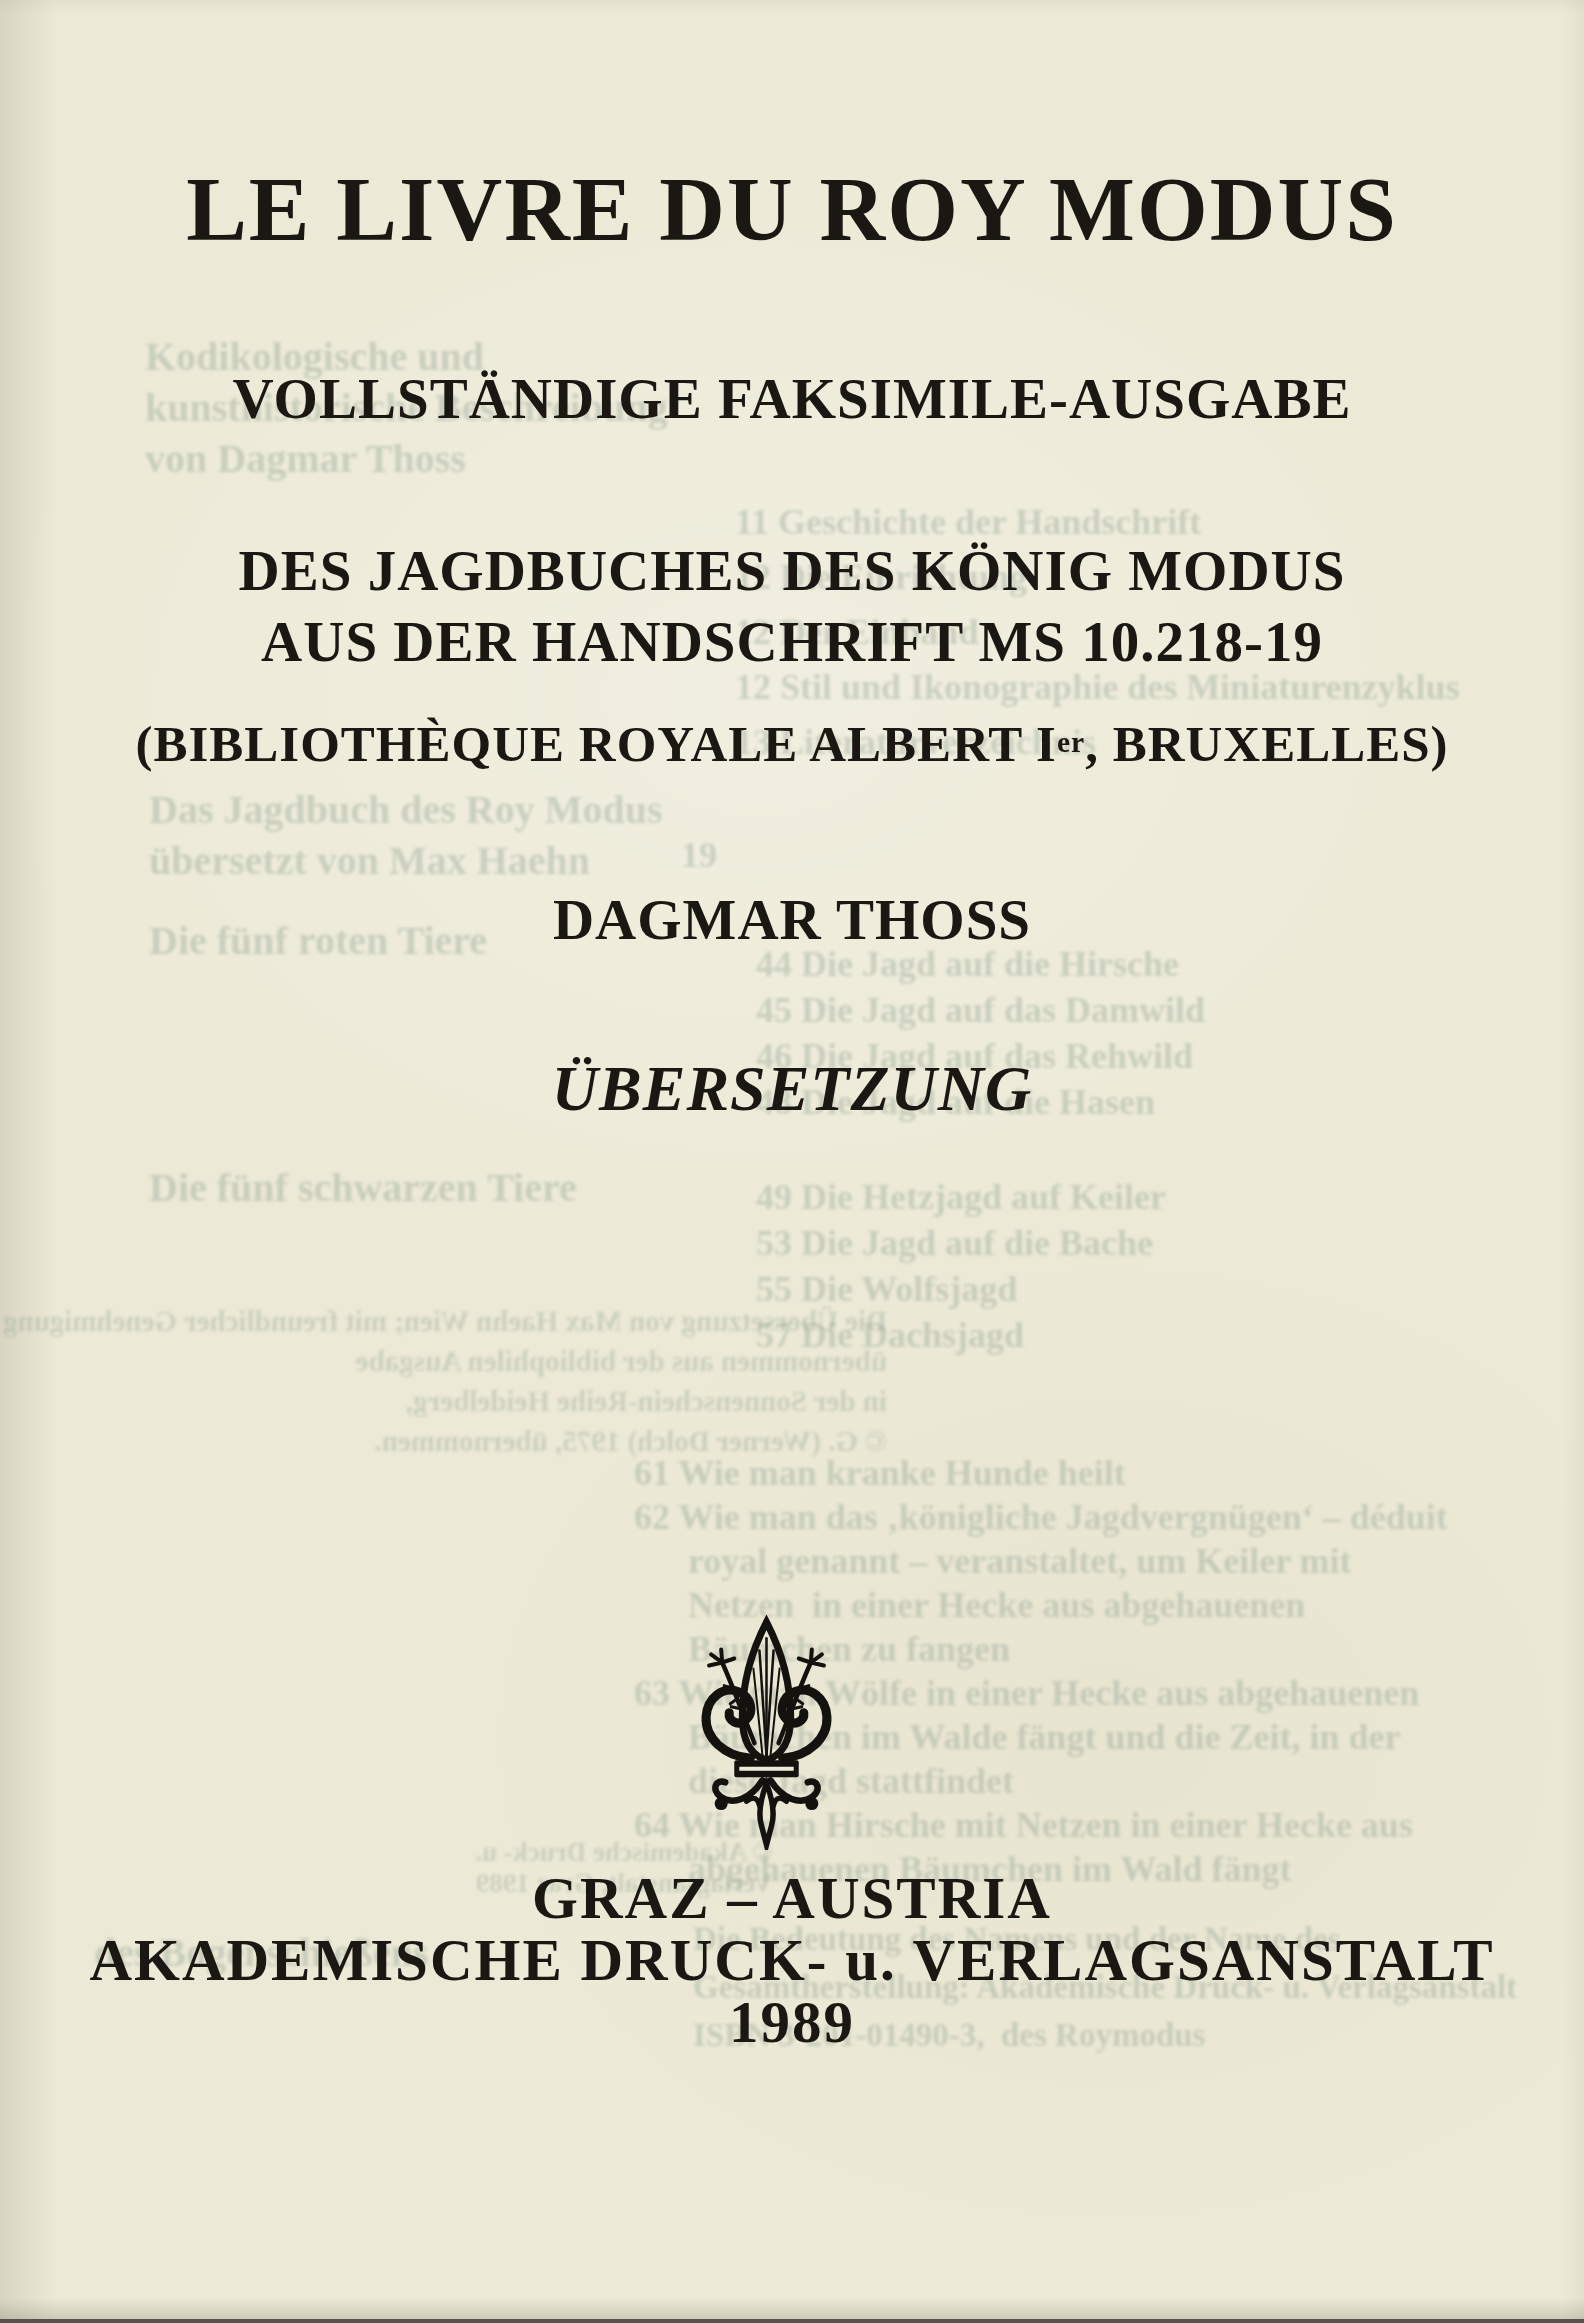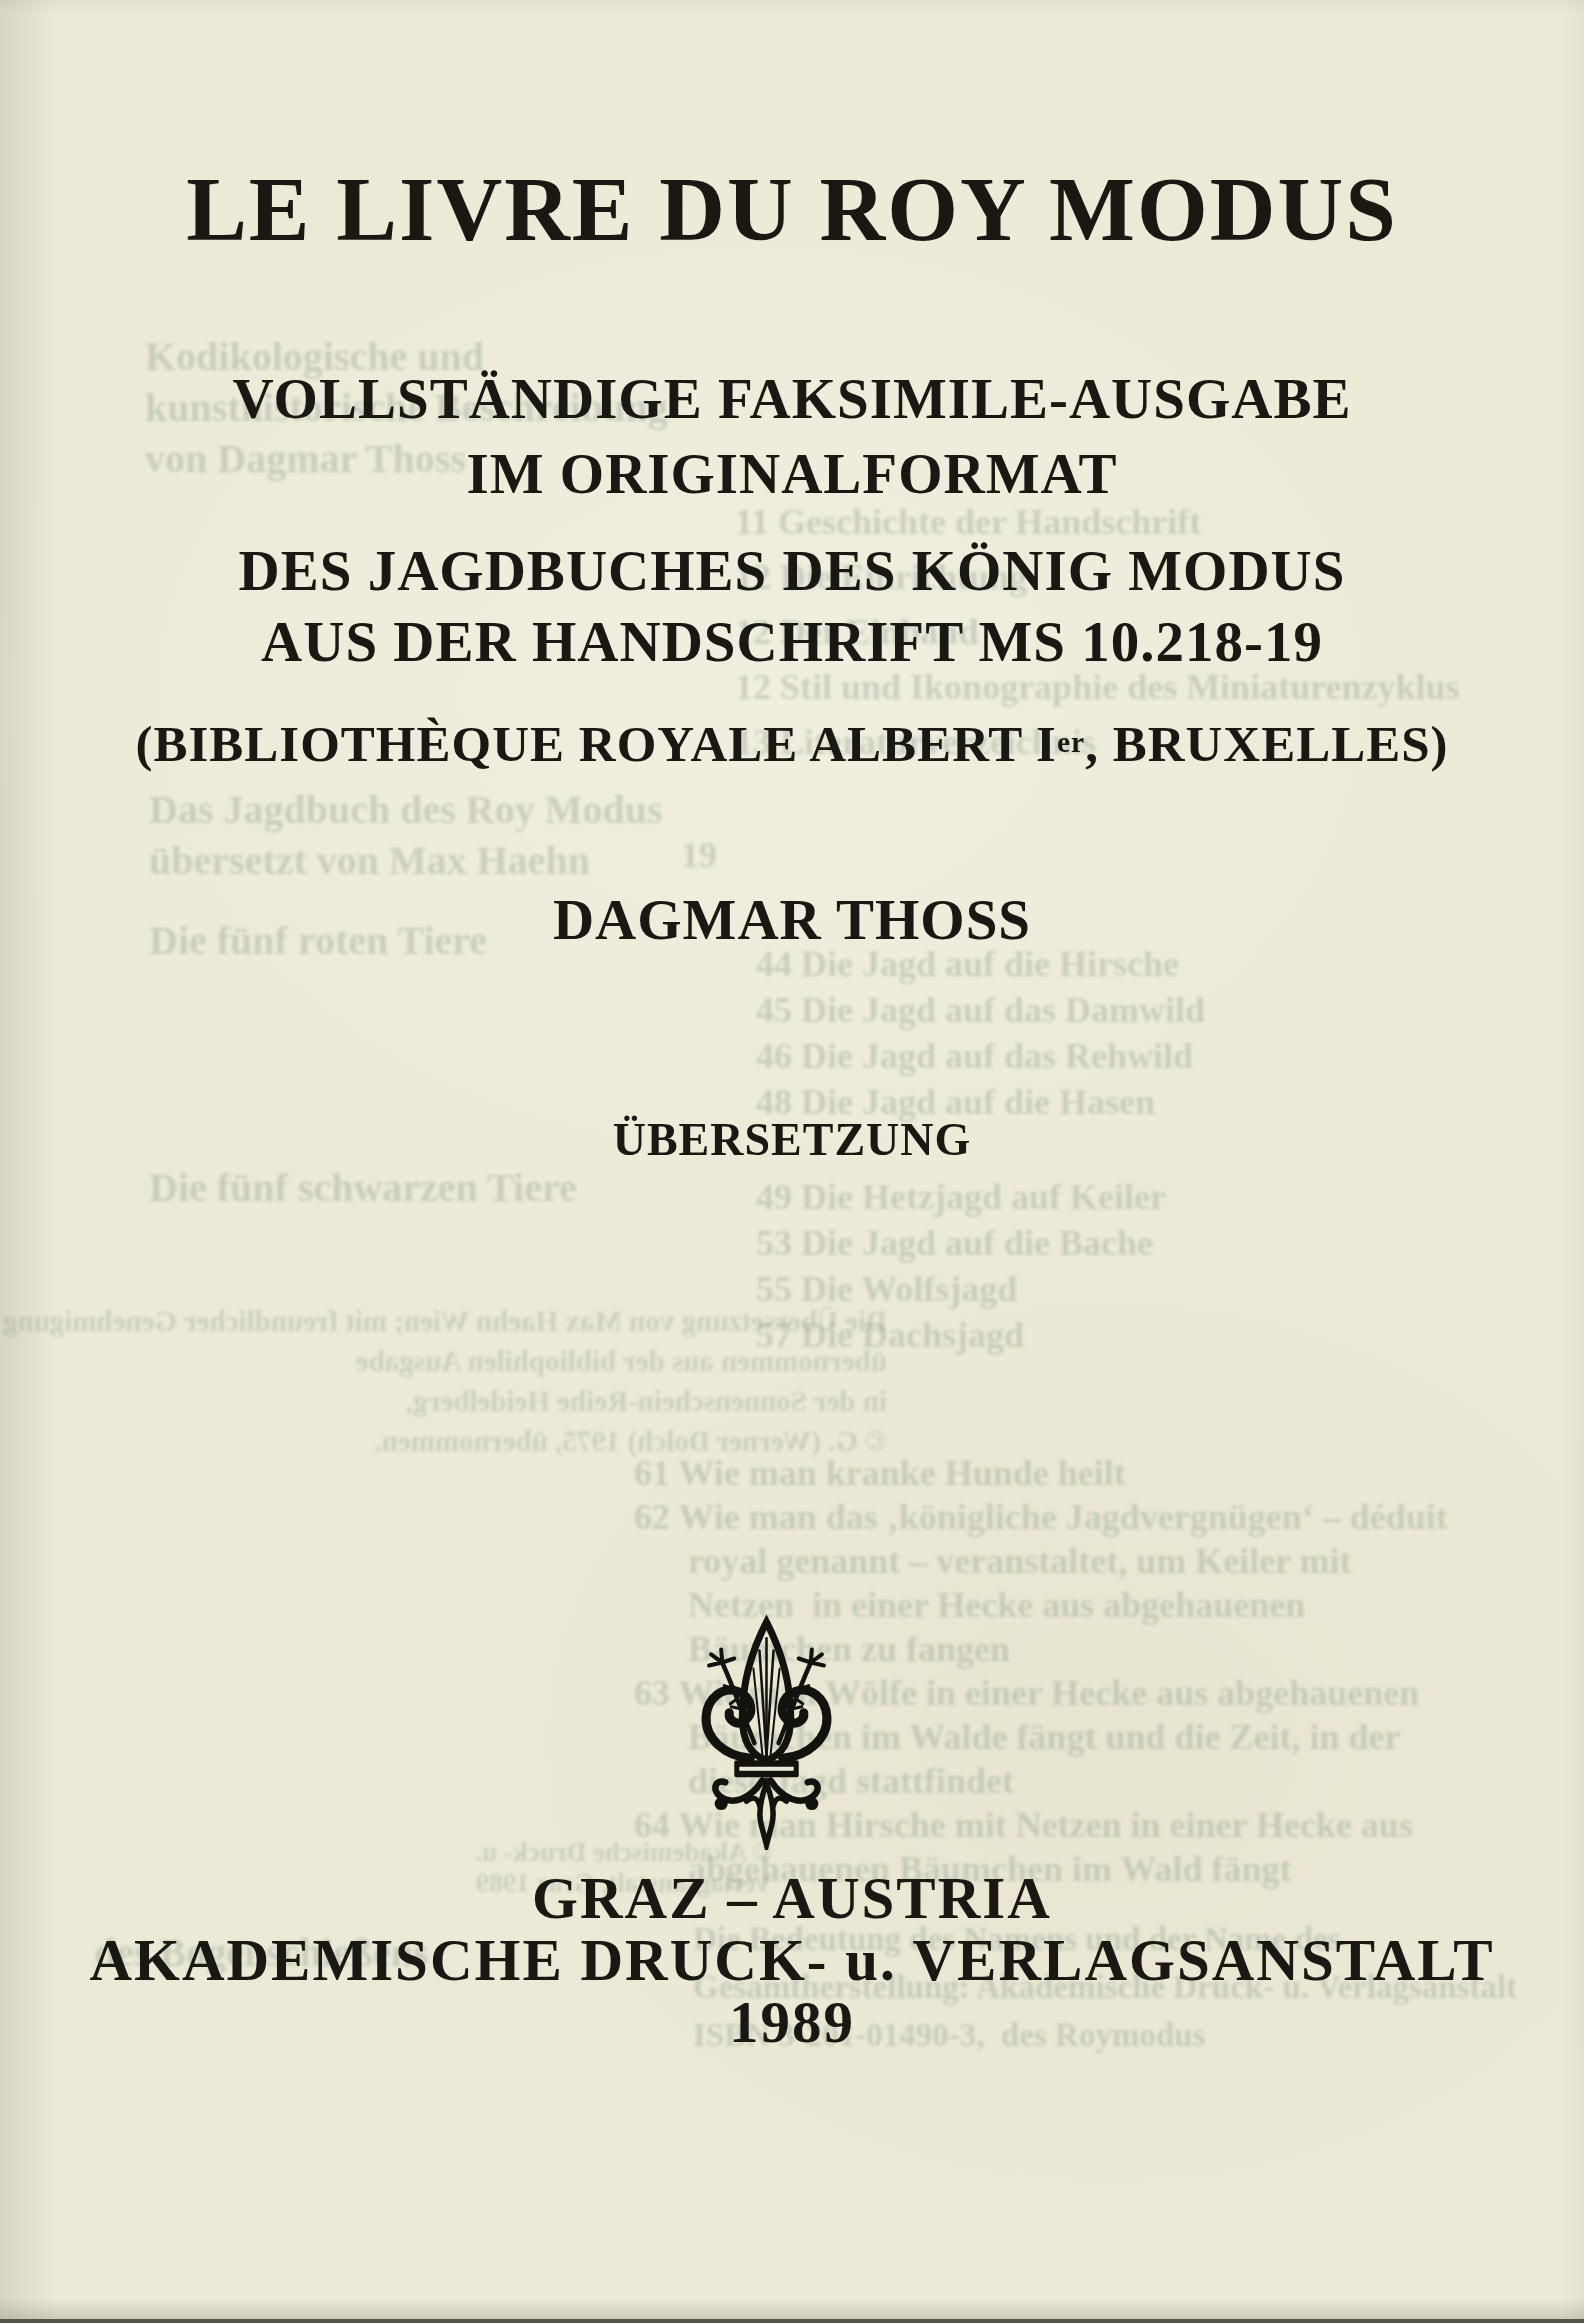--- a/index.html
+++ b/index.html
@@ -19,21 +19,21 @@
     color:#1b1813;
   }
   .edge-bottom{position:absolute;left:0;right:0;bottom:0;height:5px;background:#56534a;}
   .tblock{position:absolute;left:0;right:0;text-align:center;font-weight:bold;}
   .title{top:162px;font-size:91px;letter-spacing:2px;line-height:1.05;}
   .subtitle{top:315px;font-size:57px;line-height:75px;letter-spacing:1px;margin-top:46px;}
   .work{top:535px;font-size:57px;line-height:71px;letter-spacing:1px;font-family:Liberation Serif, serif;}
   .library{top:715px;font-size:51px;letter-spacing:1px;}
   .library .sup{font-size:58%;vertical-align:28%;}
   .section1{top:887px;font-size:57px;line-height:65px;letter-spacing:1px;}
-  .section2{top:1096px;font-size:46px;line-height:87px;letter-spacing:1px;}
+  .section2{top:1045px;font-size:64px;line-height:87px;letter-spacing:1px;font-style:italic;}
   .publisher{top:1867px;font-size:59px;line-height:62px;letter-spacing:2px;}
   .fleur{position:absolute;left:696px;top:1614px;width:141px;height:236px;}
   
   .ghost{position:absolute;font-weight:bold;color:#8fa192;opacity:.38;filter:blur(1.4px);}
   .gline{white-space:pre;display:block;}
   .mirror{transform:scaleX(-1);}
   .g-left1{left:145px;top:331px;font-size:40px;line-height:51px;}
   .g-right1{left:735px;top:495px;font-size:36px;line-height:55px;}
   .g-left2{left:149px;top:784px;font-size:40px;line-height:51px;}
   .g-left2num{left:681px;top:834px;font-size:36px;}
@@ -106,21 +106,20 @@
     <span class="gline">Die Bedeutung des Namens und der Name des</span>
     <span class="gline">Gesamtherstellung: Akademische Druck- u. Verlagsanstalt</span>
     <span class="gline">ISBN 3-201-01490-3,  des Roymodus</span>
   </div>
   <div class="ghost g-left5">des Bogenschießens</div>
 
   <div class="tblock title">LE LIVRE DU ROY MODUS</div>
 
   <div class="tblock subtitle">
     <div>VOLLSTÄNDIGE FAKSIMILE-AUSGABE</div>
-    <div>IM ORIGINALFORMAT</div>
   </div>
 
   <div class="tblock work">
     <div>DES JAGDBUCHES DES KÖNIG MODUS</div>
     <div>AUS DER HANDSCHRIFT MS 10.218-19</div>
   </div>
 
   <div class="tblock library">
     <span>(BIBLIOTHÈQUE ROYALE ALBERT I</span><span class="sup">er</span><span>, BRUXELLES)</span>
   </div>

